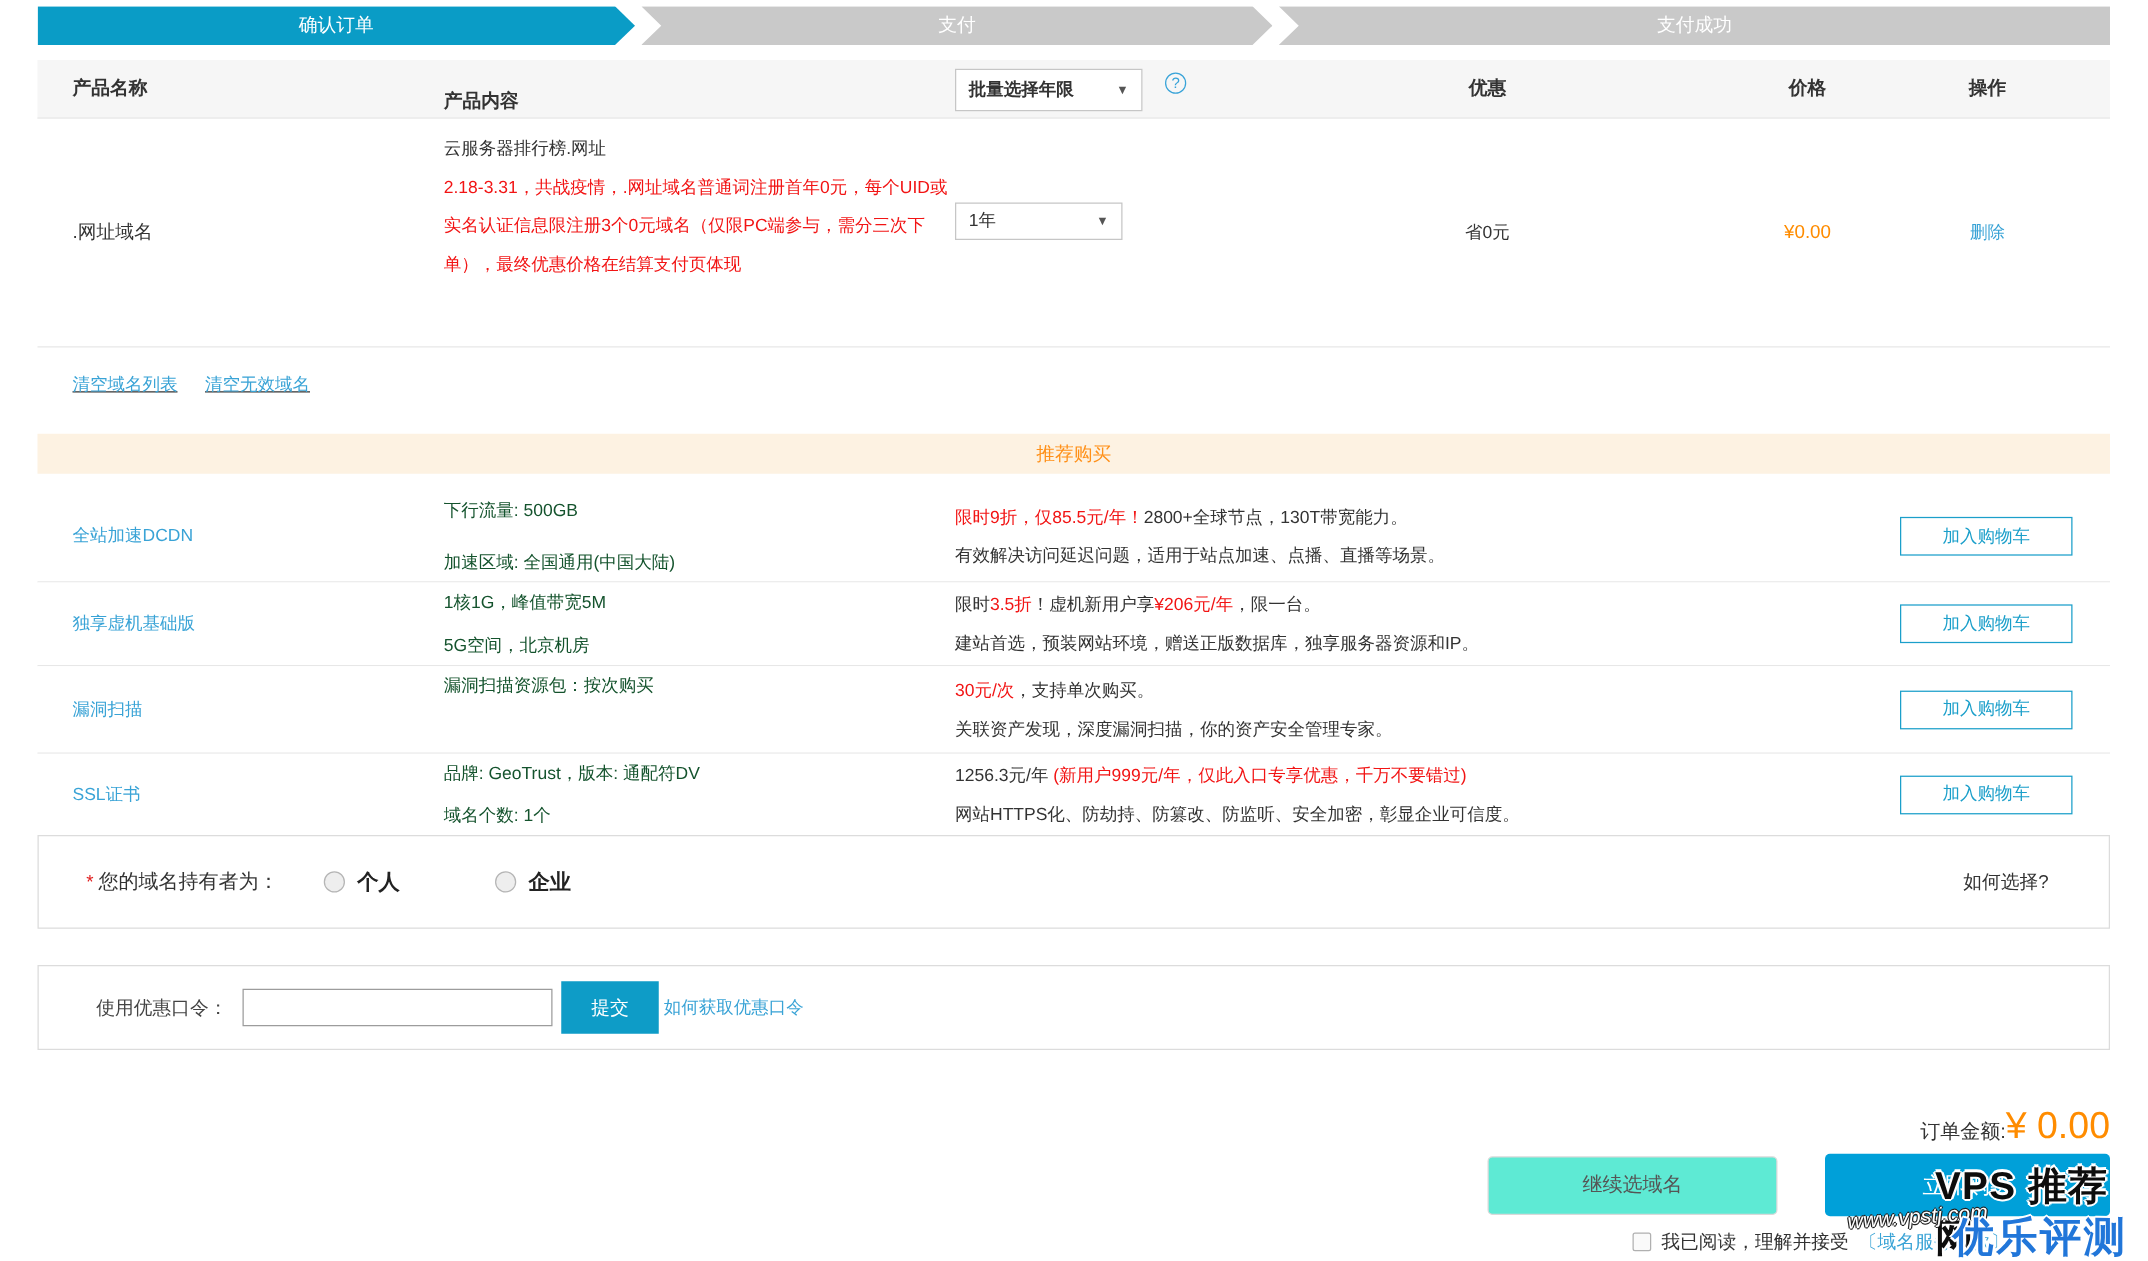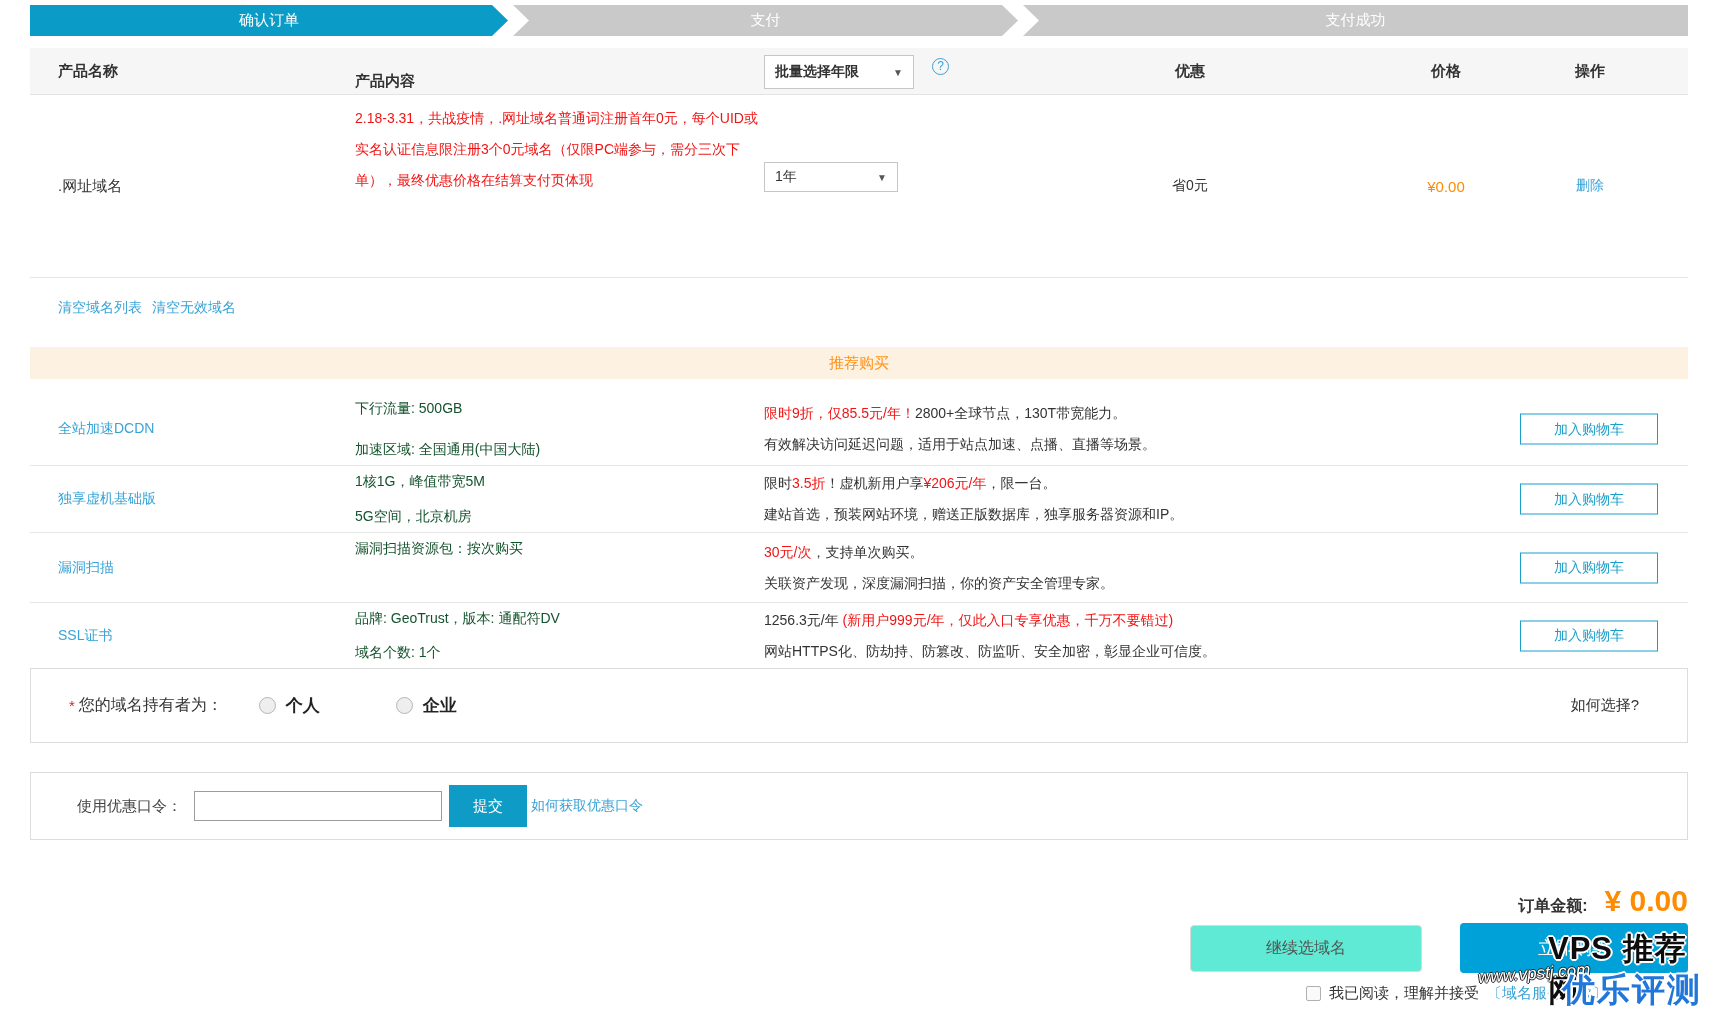--- a/index.html
+++ b/index.html
@@ -36,21 +36,21 @@
 
   .prow { top:95px; height:183px; border-bottom:1px solid #e7e7e7; background:#fff; }
   .pname { position:absolute; left:28px; top:50%; transform:translateY(-50%); font-size:15px; color:#333; }
   .pcontent { position:absolute; left:325px; top:8px; width:416px; font-size:14px; line-height:31px; }
   .pcontent .promo-red { color:#f21414; }
   .select.year { left:734px; top:67px; width:134px; height:30px; }
   .cell-mid { position:absolute; top:50%; transform:translateY(-50%); font-size:14px; }
   .price-orange { color:#ff8c00; font-size:15px; }
   a.link { color:#39a3d6; text-decoration:none; cursor:pointer; font-size:14px; }
 
-  .clear-row { top:278px; height:60px; display:flex; align-items:center; gap:10px; padding-left:28px; }
+  .clear-row { top:278px; height:60px; display:flex; align-items:center; gap:22px; padding-left:28px;text-decoration:underline; }
   .clear-row a { font-size:14px; }
 
   
   .band { top:347px; height:32px; background:#fdf2e2; display:flex; align-items:center; justify-content:center; }
   .band span { color:#ff9018; font-size:15px; }
   .rrow { background:#fff; border-bottom:1px solid #e7e7e7; }
   .r1 { top:393px; height:73px; }
   .r2 { top:466px; height:67px; }
   .r3 { top:533px; height:70px; }
   .r4 { top:603px; height:65px; border-bottom:none; }
@@ -79,21 +79,21 @@
   .coupon-box { top:772px; height:68px; border:1px solid #dcdcdc; background:#fff;
     display:flex; align-items:center; padding-left:46px; }
   .coupon-label { font-size:15px; color:#444; }
   .coupon-input { width:248px; height:30px; border:1px solid #9c9c9c; margin-left:12px; padding:0 6px;
     font-size:14px; font-family:inherit; }
   .submit-btn { width:78px; height:42px; background:#0e9cc7; color:#fff; border:none; font-size:15px;
     margin-left:7px; cursor:pointer; font-family:inherit; }
   .coupon-help { margin-left:4px; font-size:15px; }
 
   
-  .total-line { position:absolute; top:884px; right:30px; display:flex; align-items:baseline; gap:17px;font-weight:bold; }
+  .total-line { position:absolute; top:884px; right:30px; display:flex; align-items:baseline; gap:0; }
   .total-label { font-size:16px; color:#333; }
   .total-amount { font-size:30px; color:#ff8c00; }
   .continue-btn { position:absolute; left:1190px; top:925px; width:232px; height:47px; background:#5eead4;
     border:1px solid #d9d9d9; border-radius:4px; color:#555; font-size:16px; cursor:pointer; font-family:inherit; }
   .buy-btn { position:absolute; left:1460px; top:923px; width:228px; height:50px; background:#00a0d9;
     border:none; border-radius:4px; color:#fff; font-size:18px; cursor:pointer; font-family:inherit; }
   .agree-row { position:absolute; left:1306px; top:984px; display:flex; align-items:center; gap:8px; }
   .checkbox { width:15px; height:15px; border:1px solid #b0b0b0; background:#fafafa; border-radius:2px; cursor:pointer; }
   .agree-text { font-size:15px; color:#333; }
   .agree-row a { font-size:15px; }
@@ -133,20 +133,21 @@
     </div>
     <span class="help-circle">?</span>
     <span class="th col-discount">优惠</span>
     <span class="th col-price">价格</span>
     <span class="th col-action">操作</span>
   </div>
 
   <div class="row prow">
     <span class="pname">.网址域名</span>
     <div class="pcontent">
+      <div>云服务器排行榜.网址</div>
       <div class="promo-red">2.18-3.31，共战疫情，.网址域名普通词注册首年0元，每个UID或实名认证信息限注册3个0元域名（仅限PC端参与，需分三次下单），最终优惠价格在结算支付页体现</div>
     </div>
     <div class="select year">
       <span>1年</span>
       <span class="arrow">▼</span>
     </div>
     <span class="cell-mid col-discount">省0元</span>
     <span class="cell-mid col-price price-orange">¥0.00</span>
     <a class="link cell-mid col-action">删除</a>
   </div>

